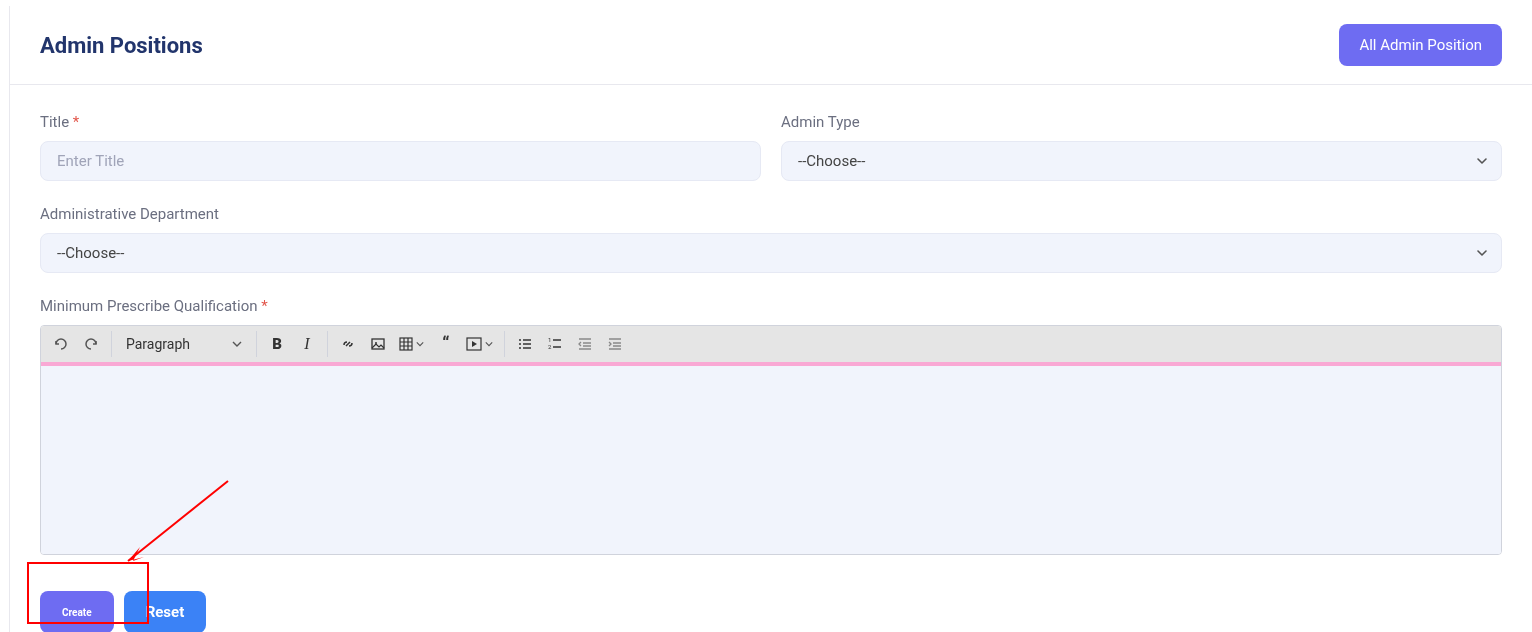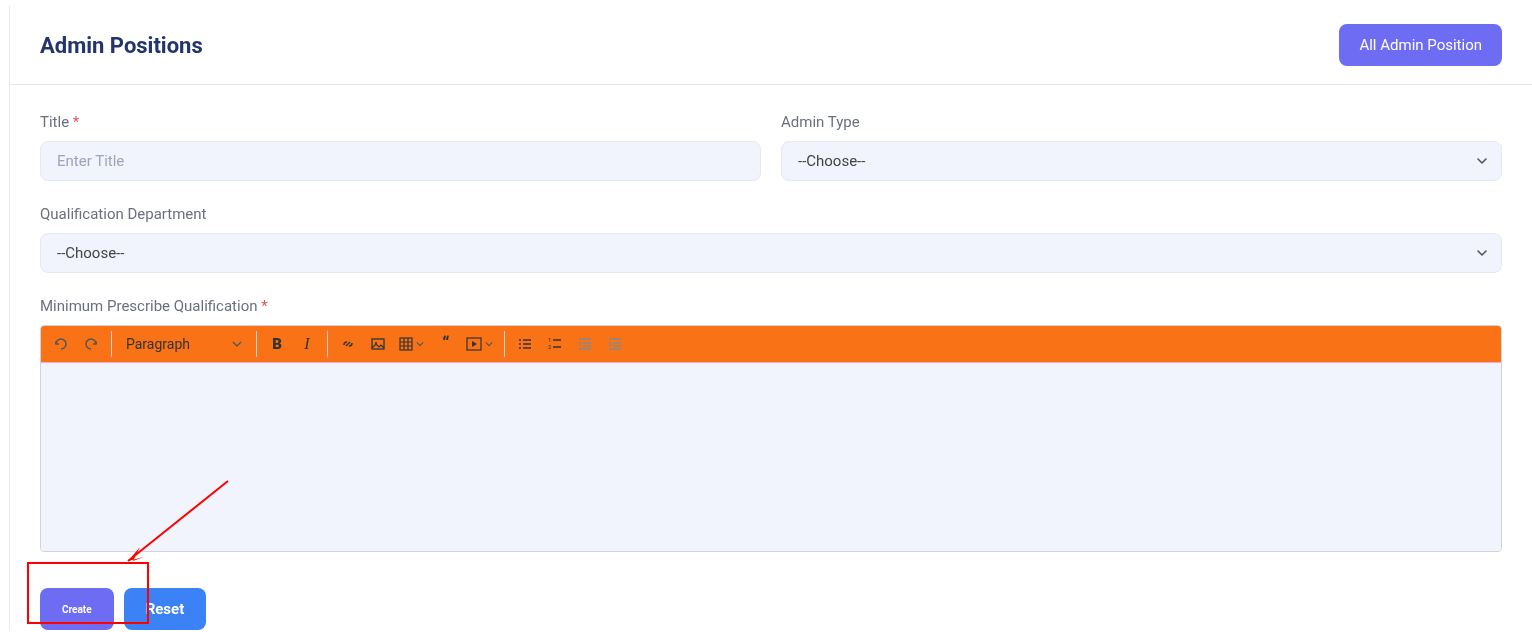--- a/index.html
+++ b/index.html
@@ -97,22 +97,22 @@
       top: 50%;
       transform: translateY(-50%);
       pointer-events: none;
     }
     .editor {
       border: 1px solid #d0d3dc;
       border-radius: 4px;
       overflow: hidden;
     }
     .toolbar {
-      background: #f97316;
-      border-bottom: 1px solid #f9a8d4;
+      background: #e5e5e5;
+      border-bottom: 4px solid #f9a8d4;
       display: flex;
       align-items: center;
       padding: 4px 6px;
       gap: 0;
     }
     .tb-group {
       display: flex;
       align-items: center;
       gap: 2px;
     }
@@ -215,21 +215,21 @@
             <svg width="12" height="12" viewBox="0 0 12 12">
                 <path d="M2 4 L6 8 L10 4" stroke="#555" stroke-width="1.6" fill="none" stroke-linecap="round" stroke-linejoin="round"></path>
               </svg>
           </span>
         </div>
       </div>
     </div>
 
     <div class="row">
       <div class="col-full">
-        <label class="field-label">Qualification Department</label>
+        <label class="field-label">Administrative Department</label>
         <div class="select-wrapper">
           <div class="select-input">--Choose--</div>
           <span class="select-chevron">
             <svg width="12" height="12" viewBox="0 0 12 12">
                 <path d="M2 4 L6 8 L10 4" stroke="#555" stroke-width="1.6" fill="none" stroke-linecap="round" stroke-linejoin="round"></path>
               </svg>
           </span>
         </div>
       </div>
     </div>

